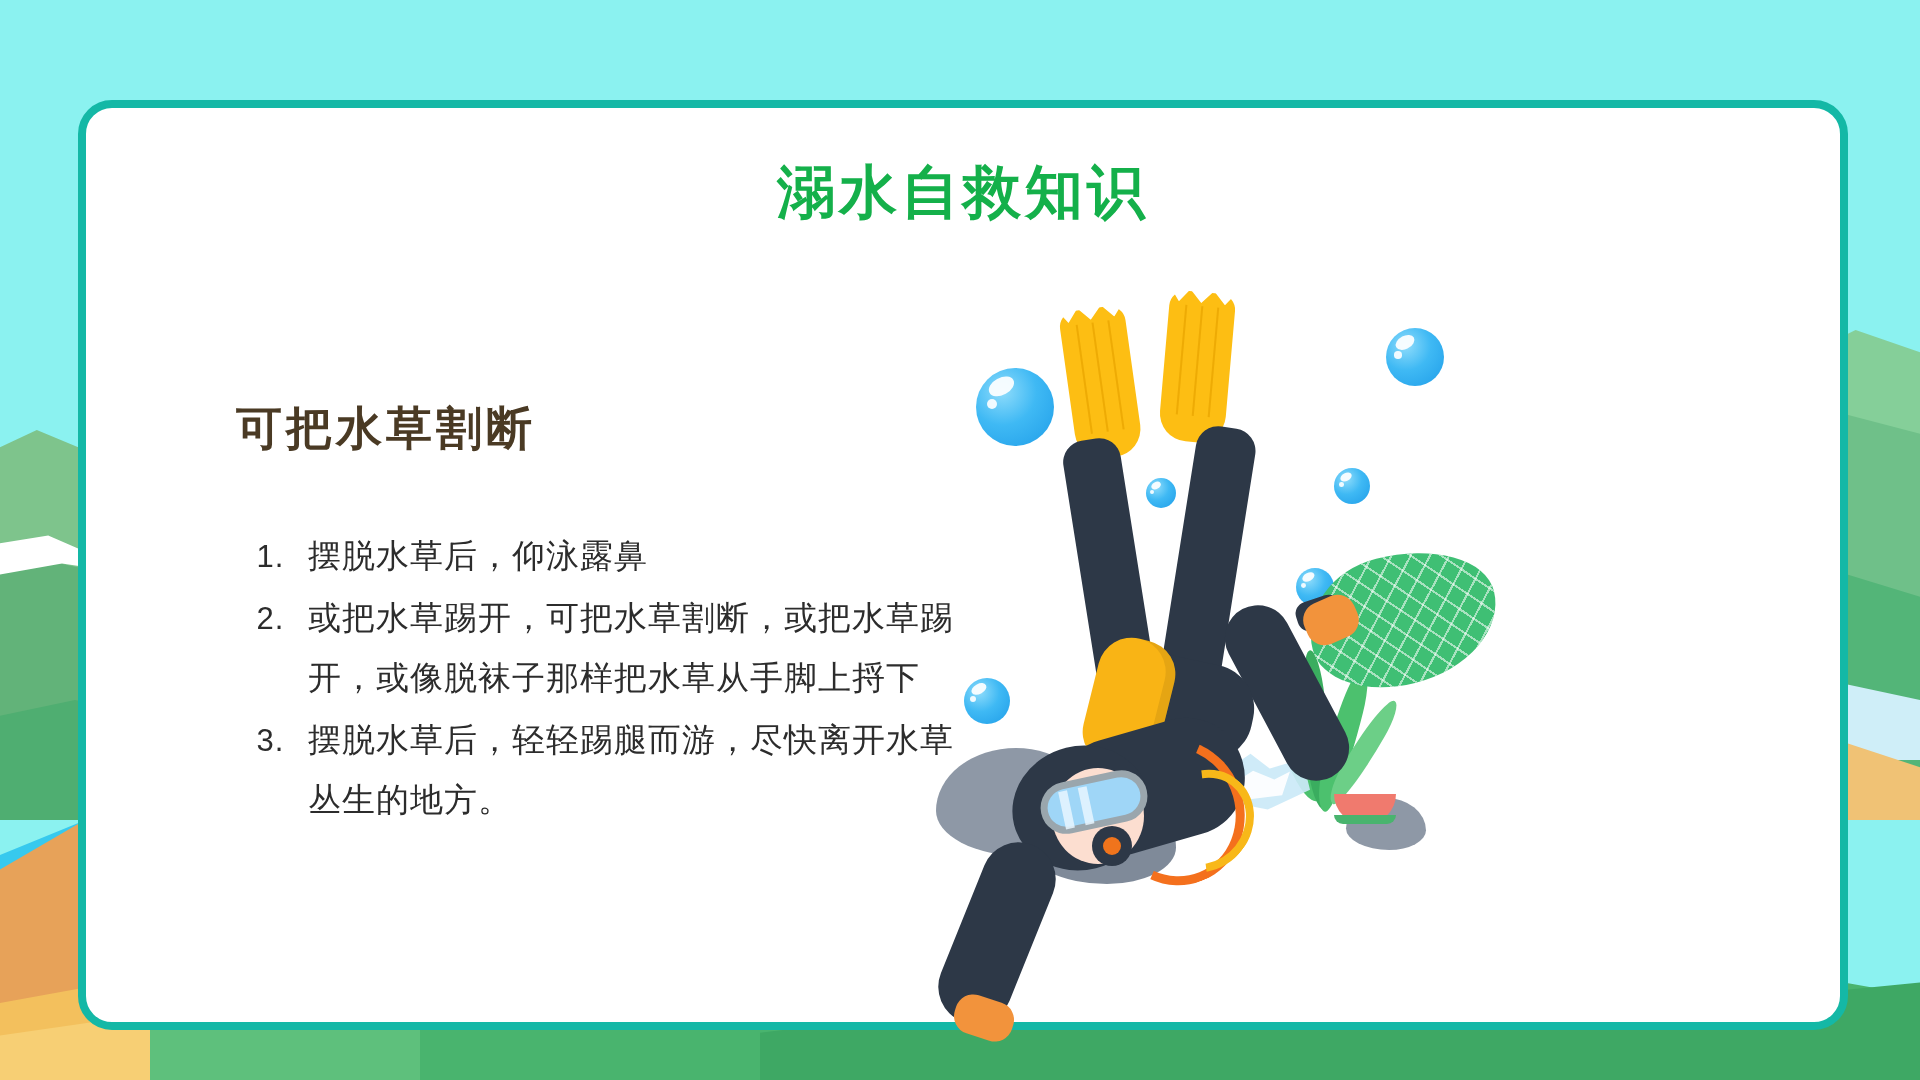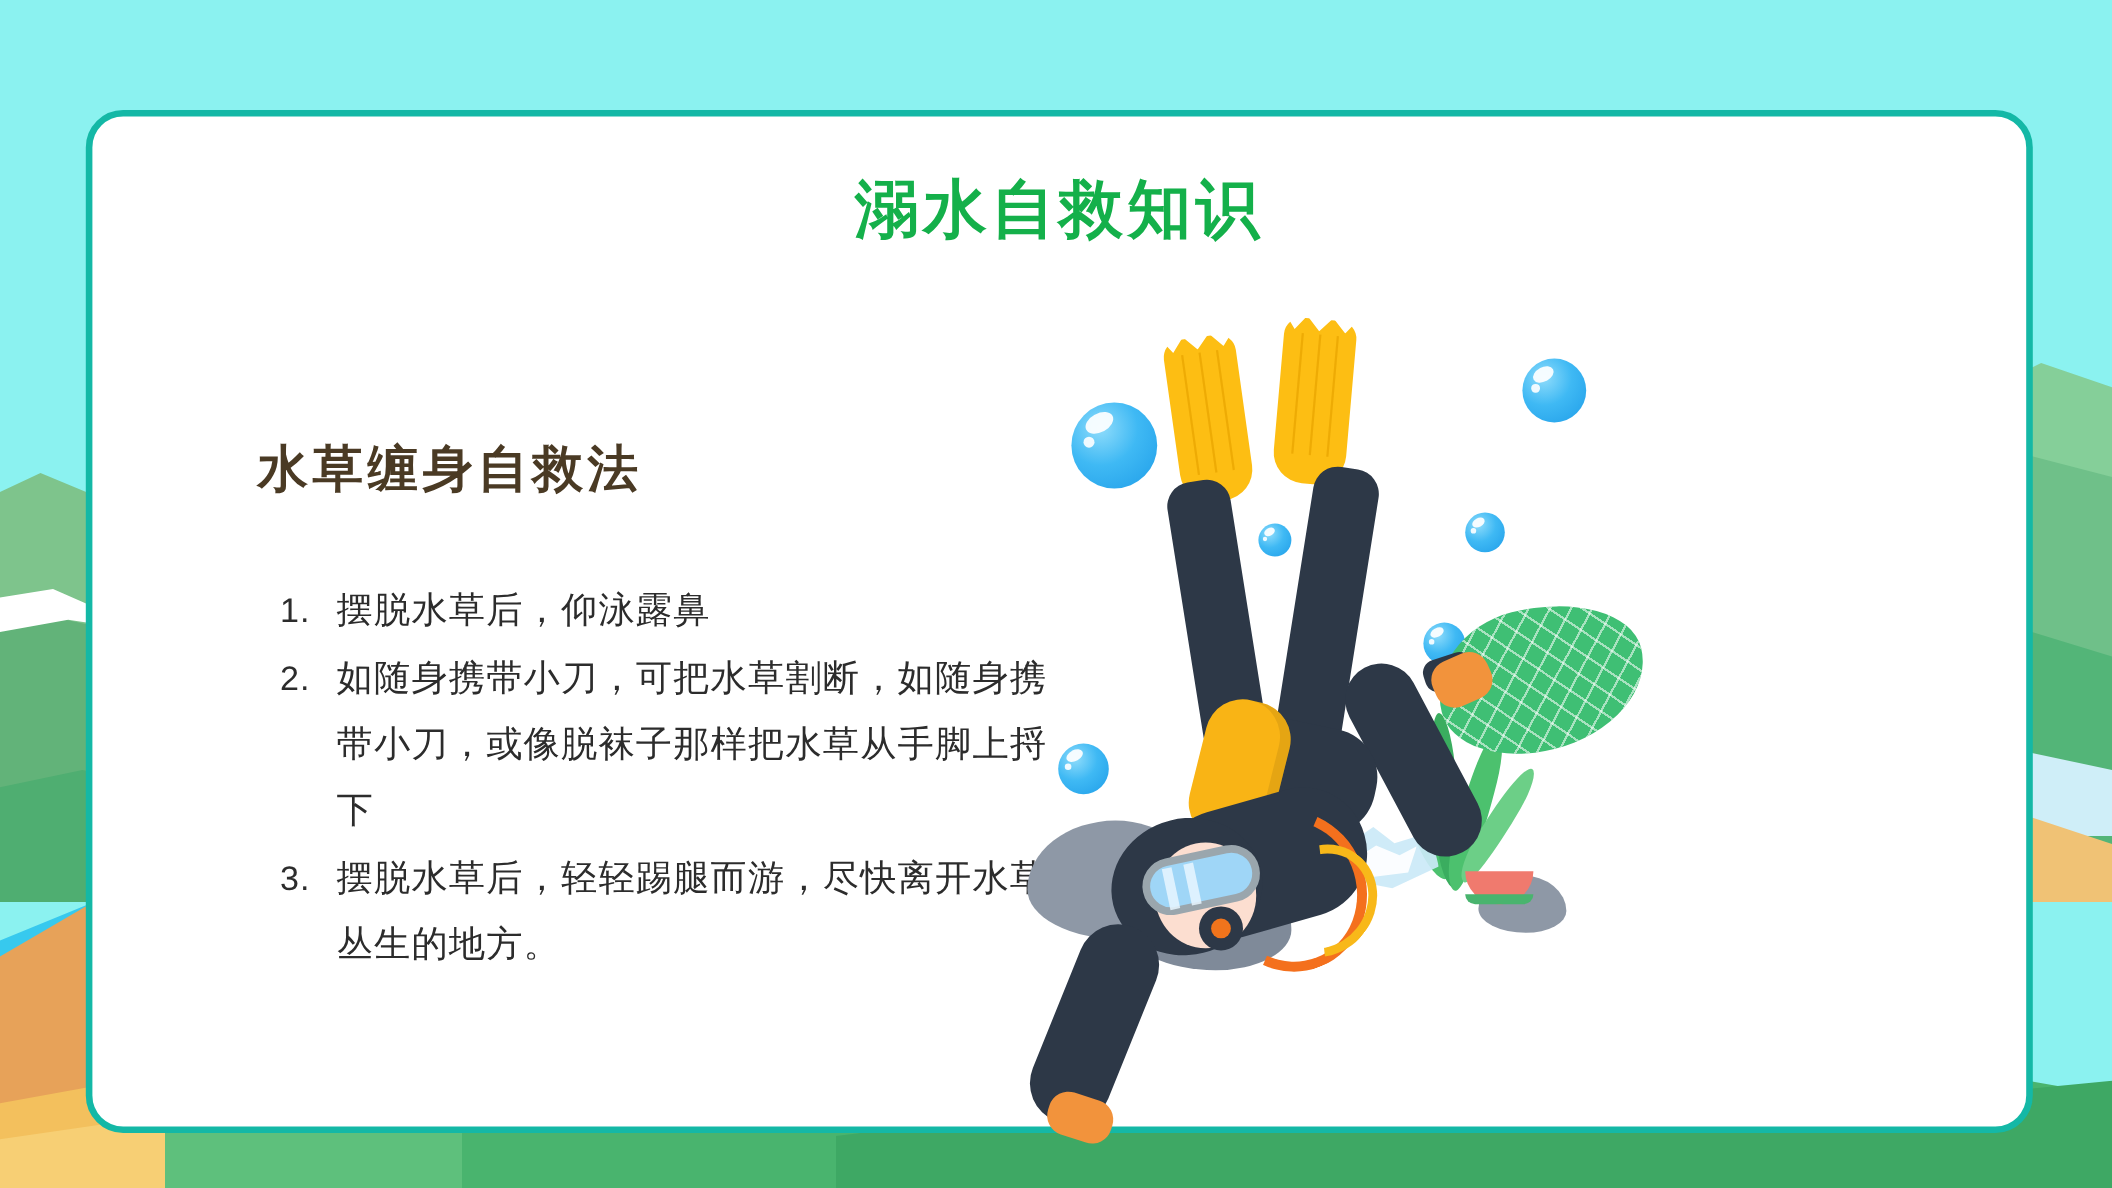--- a/index.html
+++ b/index.html
@@ -50,21 +50,21 @@
   .rwhite{right:-20px;top:620px;width:240px;height:70px;background:#ffffff;
        clip-path:polygon(0% 52%,26% 26%,50% 54%,76% 24%,100% 48%,82% 76%,48% 58%,18% 84%);}
   .rwater{right:0px;top:640px;width:150px;height:120px;background:#cfeef8;
        clip-path:polygon(0% 58%,40% 34%,100% 50%,100% 100%,0% 100%);}
   .rsand{right:0px;top:700px;width:130px;height:120px;background:#f0c275;
        clip-path:polygon(0% 64%,44% 36%,100% 56%,100% 100%,0% 100%);}
 
   
   #card{
     position:absolute;left:78px;top:100px;width:1770px;height:930px;
-    background:#ffffff;border:6px solid #14b8a6;border-radius:34px;
+    background:#ffffff;border:8px solid #14b8a6;border-radius:34px;
     box-sizing:border-box;
   }
 
   #slide-title{
     position:absolute;left:0;right:0;top:46px;text-align:center;
     font-size:58px;font-weight:bold;color:#14b04a;letter-spacing:4px;
     font-family:"DejaVu Serif","Liberation Serif",serif;
   }
 
   #content-left{position:absolute;left:150px;top:290px;width:720px;}
@@ -218,24 +218,24 @@
   <div class="leaf gbandA"></div>
   <div class="leaf gbandB"></div>
   <div class="leaf gbandC"></div>
 </div>
 
 <div id="card">
 
   <div id="slide-title">溺水自救知识</div>
 
   <div id="content-left">
-    <h2 id="section-heading">水草缠身自救法</h2>
+    <h2 id="section-heading">可把水草割断</h2>
     <ol id="steps">
       <li>摆脱水草后，仰泳露鼻</li>
-      <li>如随身携带小刀，可把水草割断，如随身携带小刀，或像脱袜子那样把水草从手脚上捋下</li>
+      <li>或把水草踢开，可把水草割断，或把水草踢开，或像脱袜子那样把水草从手脚上捋下</li>
       <li>摆脱水草后，轻轻踢腿而游，尽快离开水草丛生的地方。</li>
     </ol>
   </div>
 
   <div id="illustration">
 
     <div class="bubble b1"></div>
     <div class="bubble b2"></div>
     <div class="bubble b3"></div>
     <div class="bubble b4"></div>

